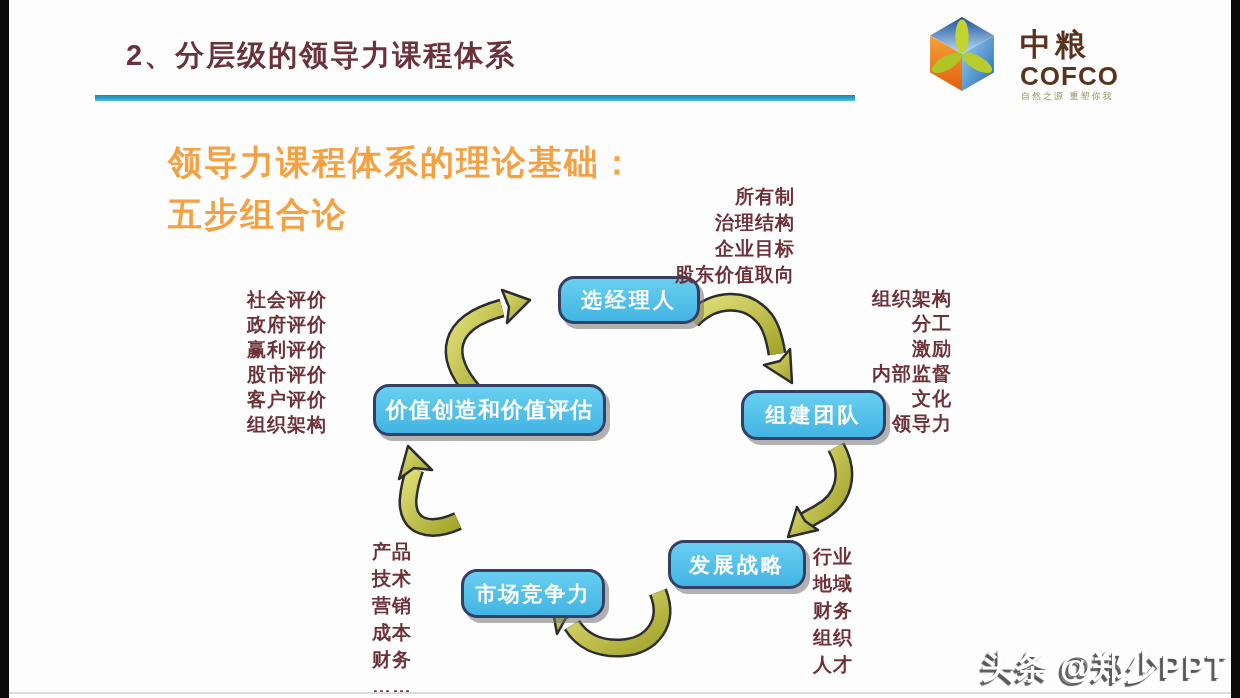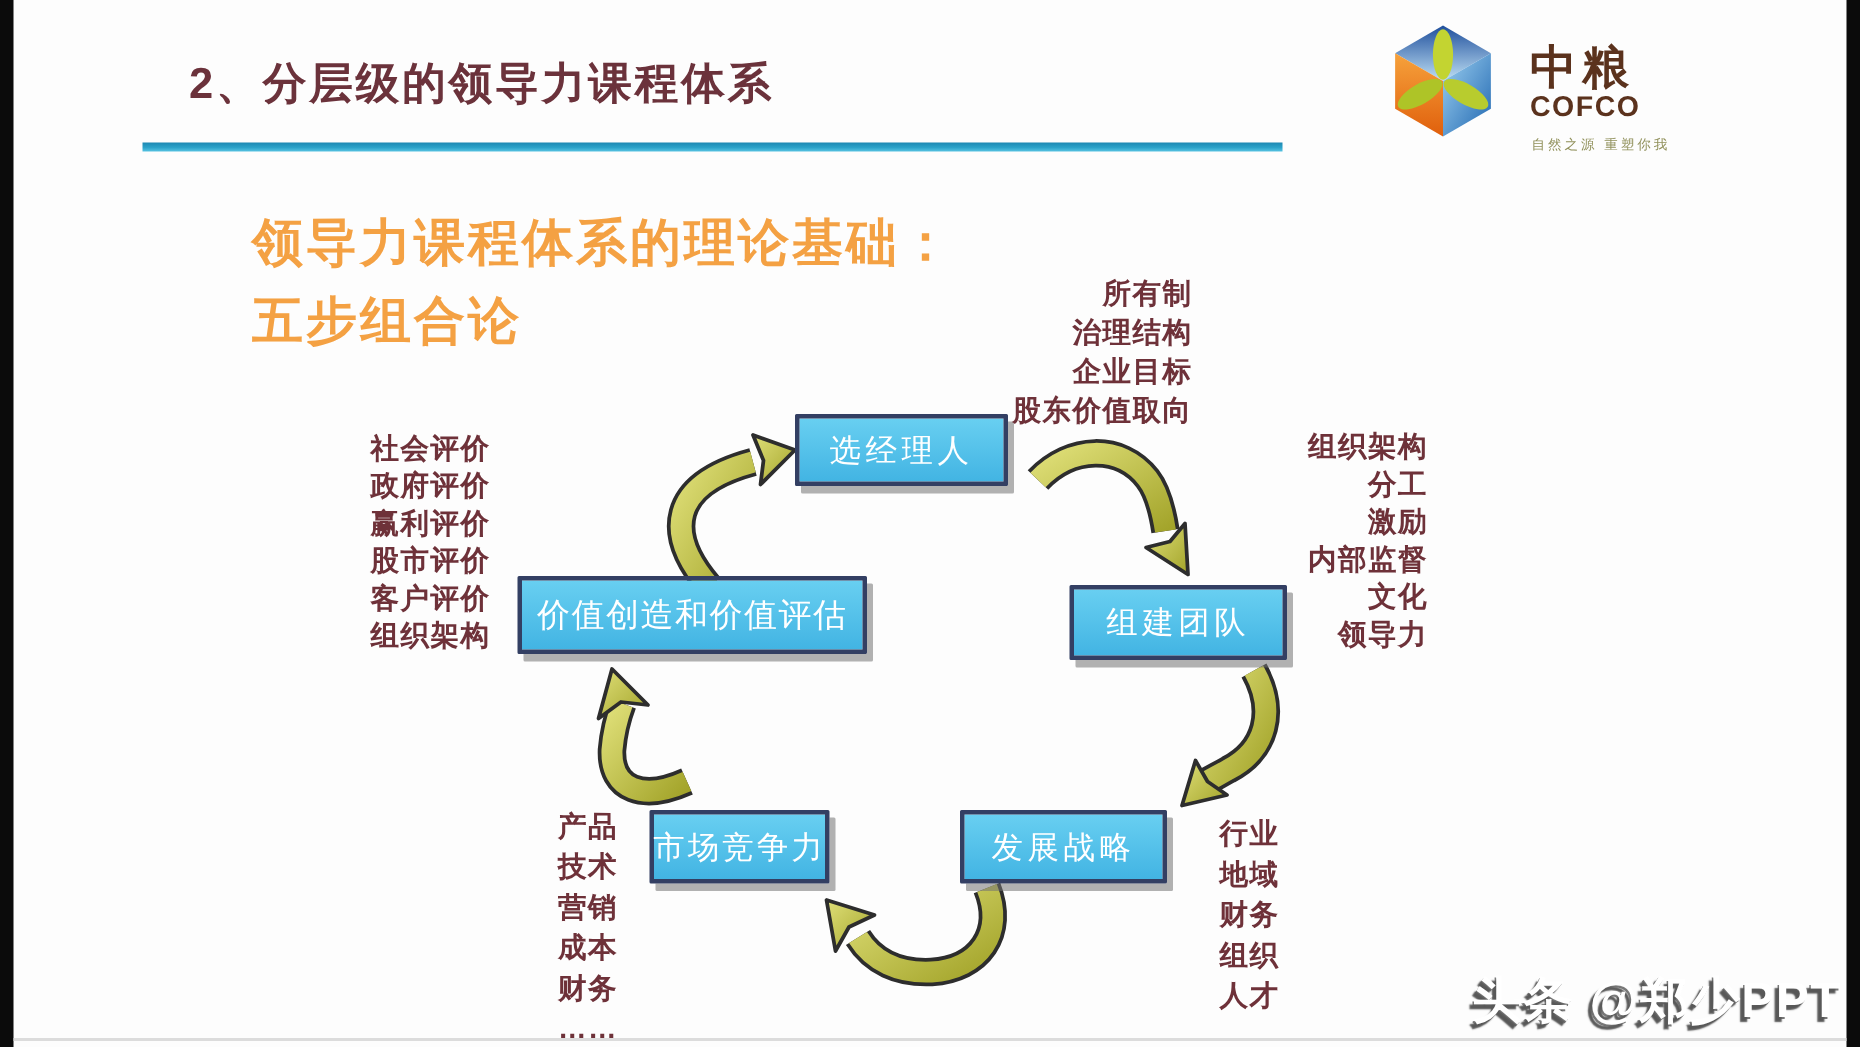--- a/index.html
+++ b/index.html
@@ -19,46 +19,46 @@
     color:var(--title_maroon,#6B323B);
   }
   .divider{
     position:absolute;left:95px;top:95px;width:760px;height:6px;
     background:linear-gradient(180deg,#1d88b2,var(--accent_cyan,#2BA2C9) 55%,#57c3e2);
   }
 
   .logo{position:absolute;left:916px;top:10px;width:220px;height:100px;}
   .logo svg{position:absolute;left:0;top:2px;}
   .logo-zh{position:absolute;left:104px;top:14px;font-size:31px;font-weight:bold;color:#5B321D;letter-spacing:4px;}
-  .logo-en{position:absolute;left:104px;top:51px;font-size:19px;font-weight:bold;color:#5B321D;letter-spacing:1px;}
+  .logo-en{position:absolute;left:104px;top:51px;font-size:26px;font-weight:bold;color:#5B321D;letter-spacing:1px;}
   .logo-tagline{position:absolute;left:105px;top:80px;font-size:9px;color:#90905A;letter-spacing:2px;}
 
   .subtitle{
     position:absolute;left:168px;top:136px;
     font-size:34px;font-weight:bold;line-height:52px;letter-spacing:2px;
     color:var(--subtitle_orange,#F4A143);
   }
 
   .arrows{position:absolute;left:0;top:0;pointer-events:none;}
   .arrow-dark{fill:none;stroke:#2d2d2d;stroke-width:19;}
   .arrow-gold{fill:none;stroke:url(#goldGrad);stroke-width:14;}
   .arrow-head{fill:url(#goldGrad);stroke:#2d2d2d;stroke-width:2.5;stroke-linejoin:round;}
 
   .box{
     position:absolute;display:flex;align-items:center;justify-content:center;
     background:linear-gradient(180deg,#68cff1,var(--box_fill,#42B4E3));
-    border:3px solid var(--box_border,#333F63);border-radius:1px;
+    border:3px solid var(--box_border,#333F63);border-radius:16px;
     box-shadow:4px 5px 0 rgba(115,115,115,0.55);
-    color:var(--box_text,#ffffff);font-weight:normal;font-size:21px;letter-spacing:3px;
-    box-sizing:border-box;white-space:nowrap;
+    color:var(--box_text,#ffffff);font-weight:bold;font-size:21px;letter-spacing:3px;
+    box-sizing:border-box;white-space:nowrap;margin-left:28px;
   }
   .box-select{left:530px;top:276px;width:142px;height:48px;}
   .box-value{left:345px;top:384px;width:233px;height:52px;letter-spacing:1px;font-size:22px;}
   .box-team{left:713px;top:390px;width:145px;height:50px;}
-  .box-market{left:433px;top:540px;width:120px;height:49px;letter-spacing:2px;}
+  .box-market{left:433px;top:569px;width:144px;height:49px;letter-spacing:2px;}
   .box-strategy{left:640px;top:540px;width:138px;height:49px;}
 
   .ann{
     position:absolute;color:var(--annotation_text,#6E3139);
     font-size:19px;font-weight:600;letter-spacing:1px;white-space:nowrap;text-align:right;
   }
   .ann-top{left:675px;top:184px;line-height:26px;}
   .ann-right{left:872px;top:286px;line-height:25px;}
   .ann-left{left:247px;top:287px;line-height:25px;}
   .ann-bl{left:372px;top:538px;line-height:27px;}

